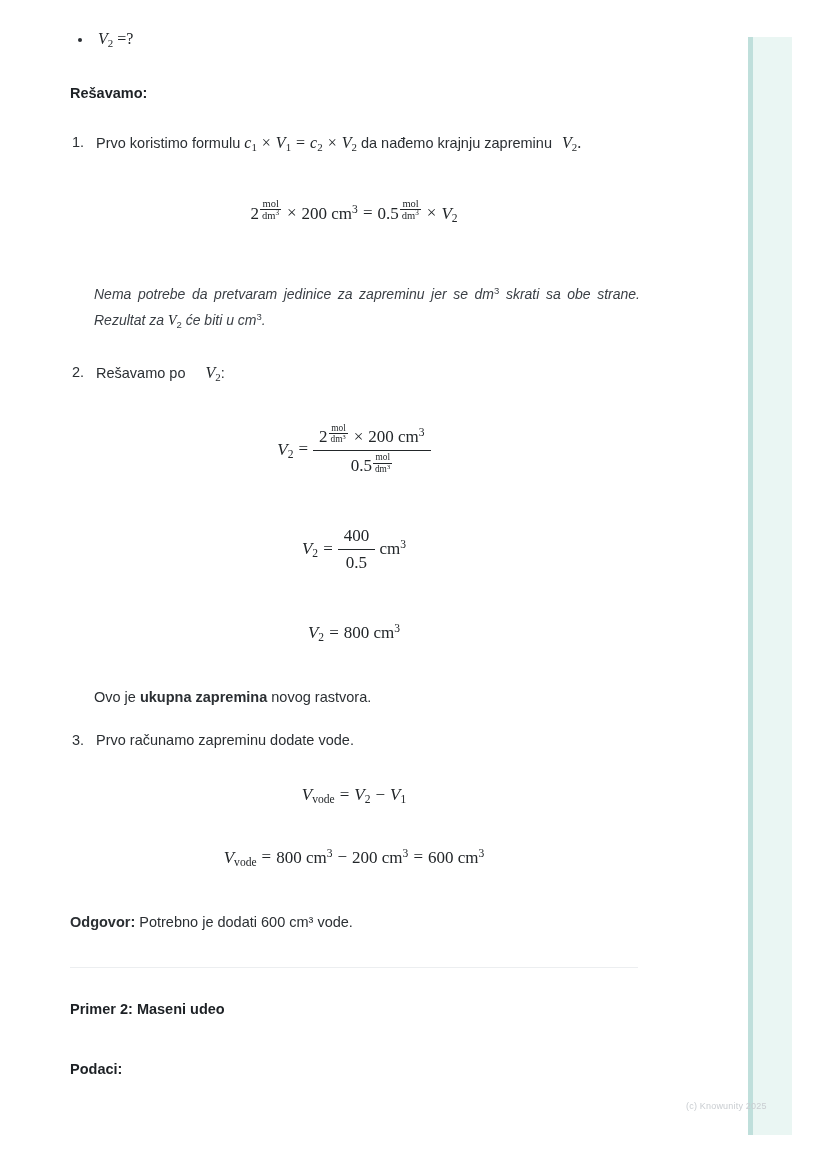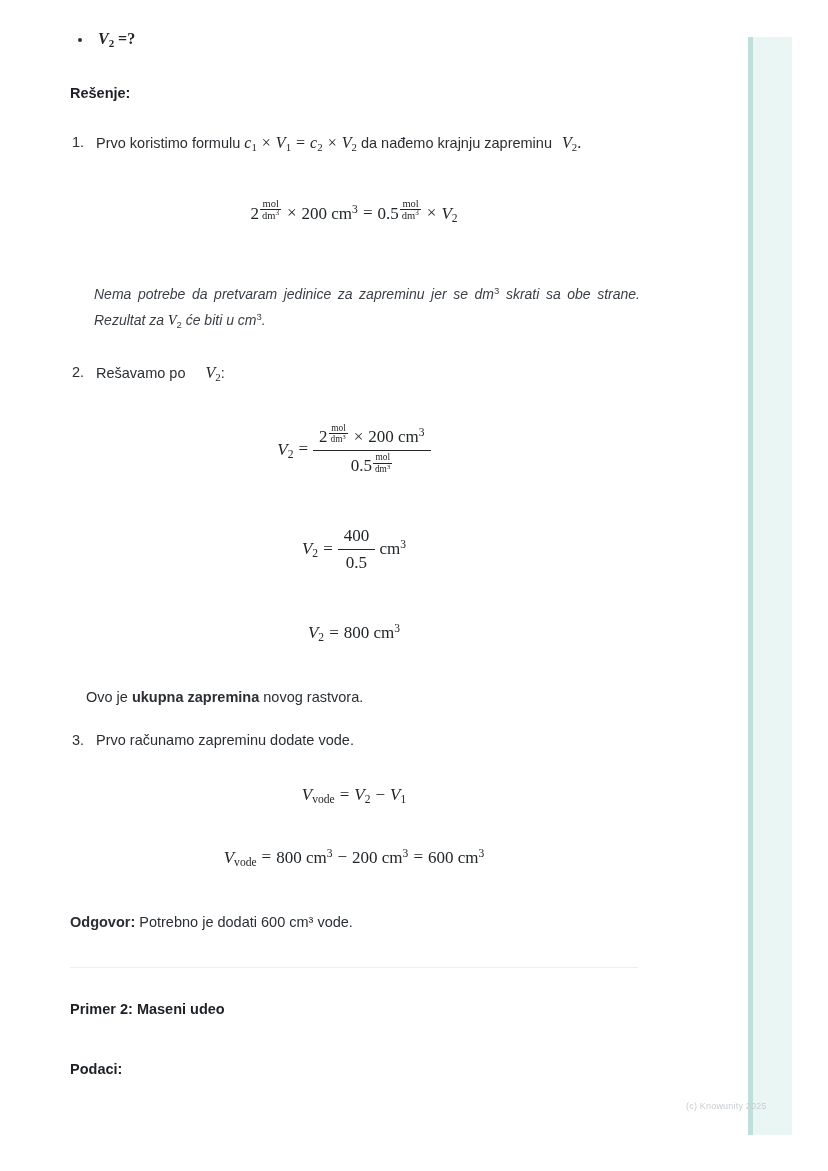--- a/index.html
+++ b/index.html
@@ -72,21 +72,20 @@
   
   ul.bullets {
     list-style: none;
     margin: 0;
     padding: 0;
   }
   ul.bullets > li {
     position: relative;
     padding-left: 28px;
     margin: 0 0 24px 0;
-    font-weight: bold;
   }
   ul.bullets > li:before {
     content: "";
     position: absolute;
     left: 8px;
     top: 8px;
     width: 4px;
     height: 4px;
     border-radius: 50%;
     background: #2b2f33;
@@ -194,21 +193,21 @@
 <div id="content">
 
   <ul class="bullets">
     <li>
       <span class="math" style="font-size:16px;"><span class="mi">V</span><sub>2</sub> <span class="mn">=?</span></span>
     </li>
   </ul>
 
   <div class="sp-12"></div>
 
-  <div class="heading">Rešenje:</div>
+  <div class="heading">Rešavamo:</div>
 
   <div class="sp-28"></div>
 
   <div class="olitem">
     <span class="num">1.</span>
     <span><span>Prvo koristimo formulu</span>
       <span class="math" style="font-size:16px;"><span class="mi">c</span><sub>1</sub><span class="op mo">×</span><span class="mi">V</span><sub>1</sub><span class="op mo">=</span><span class="mi">c</span><sub>2</sub><span class="op mo">×</span><span class="mi">V</span><sub>2</sub></span>
       <span>da nađemo krajnju zapreminu</span>
       <span class="math" style="font-size:16px;margin-left:6px;"><span class="mi">V</span><sub>2</sub>.</span>
     </span>
@@ -252,21 +251,21 @@
   </div>
 
   <div class="sp-48"></div>
 
   <div class="mathline">
     <span class="mi">V</span><sub>2</sub><span class="op mo">=</span><span class="mn">800</span>&nbsp;<span class="mtext">cm</span><sup>3</sup>
   </div>
 
   <div class="sp-40"></div>
 
-  <div class="para" style="margin-left:16px;"><span>Ovo je </span><span class="bold">ukupna zapremina</span><span> novog rastvora.</span></div>
+  <div class="para" style="margin-left:24px;"><span>Ovo je </span><span class="bold">ukupna zapremina</span><span> novog rastvora.</span></div>
 
   <div class="sp-16"></div>
 
   <div class="olitem">
     <span class="num">3.</span>
     <span>Prvo računamo zapreminu dodate vode.</span>
   </div>
 
   <div class="sp-32"></div>
 

